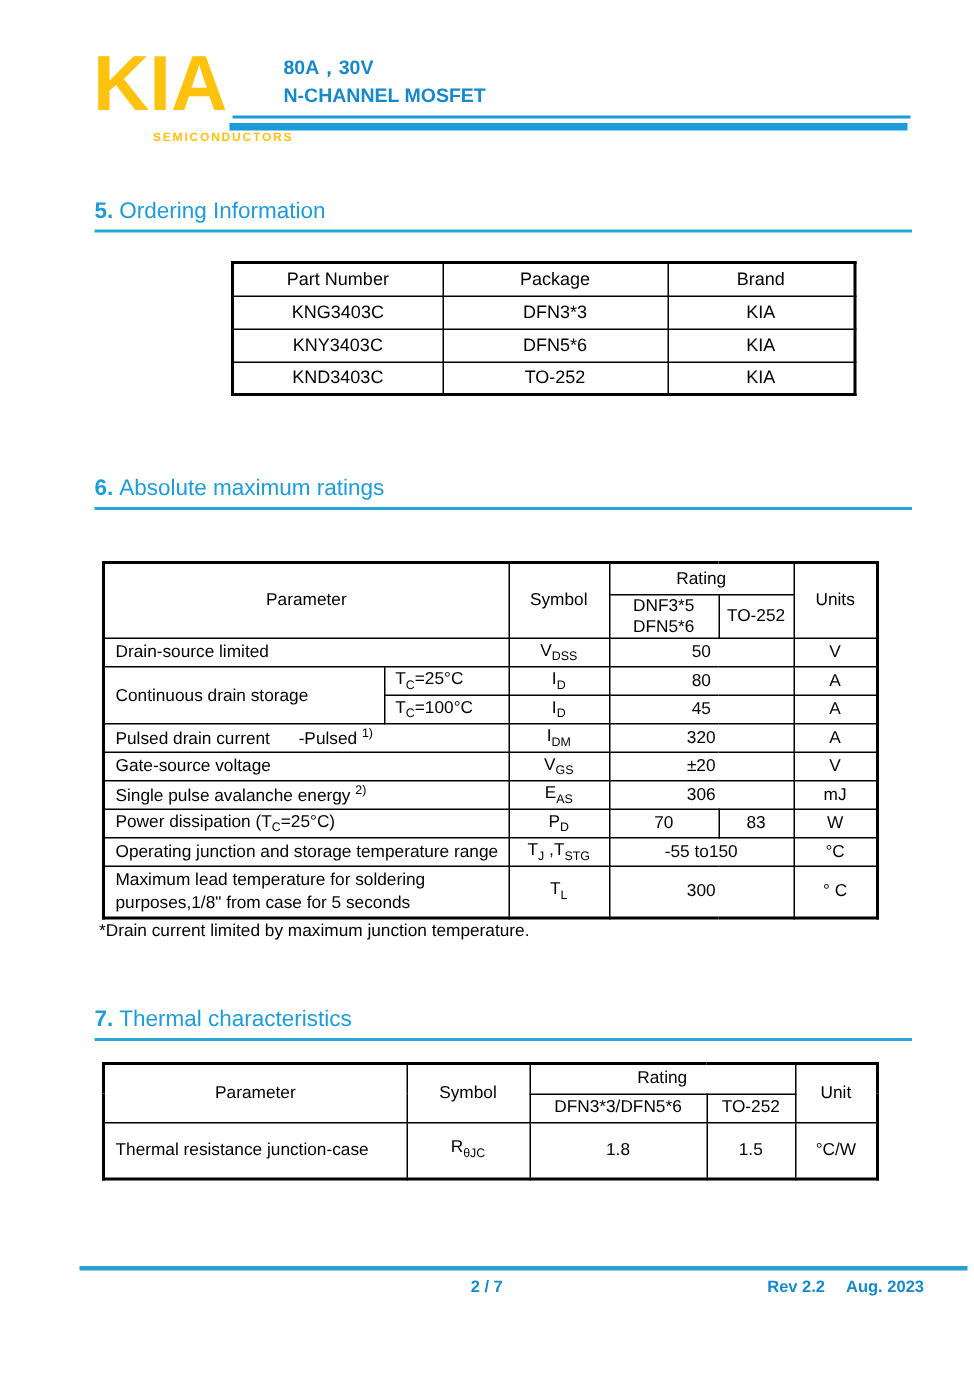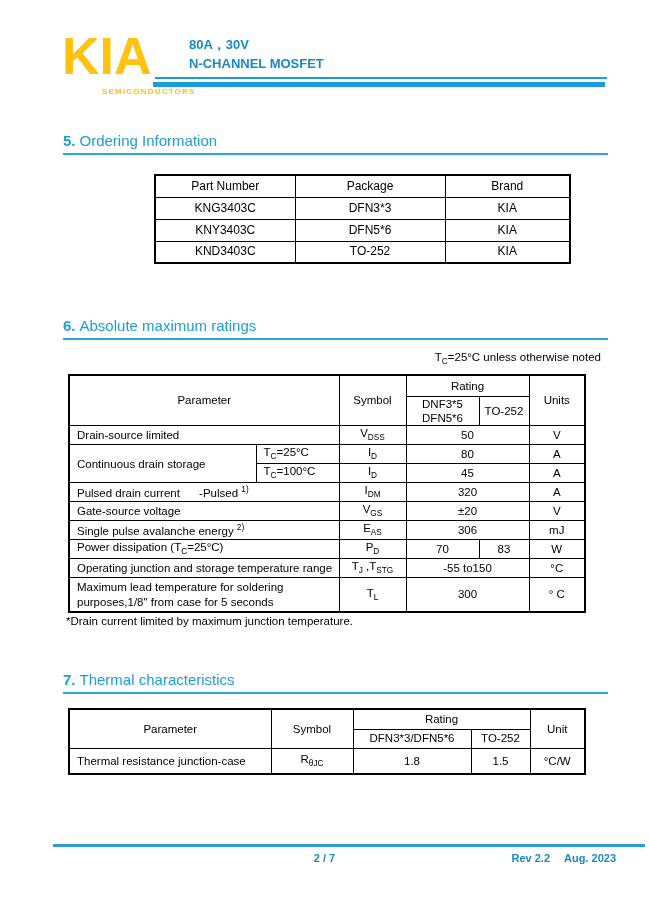--- a/index.html
+++ b/index.html
@@ -94,21 +94,20 @@
       <td>KIA</td>
     </tr>
   </tbody>
     </table>
 
   <div class="sec-h" style="top:317px">
     <b>6.</b><span>Absolute maximum ratings</span>
   </div>
   <div class="sec-line" style="top:338px"></div>
 
-  <div class="cond-note">T<sub>C</sub>=25°C unless otherwise noted</div>
 
   <table class="t2">
     <colgroup>
       <col style="width:187px">
         <col style="width:83px">
         <col style="width:67px">
       <col style="width:73px">
         <col style="width:50px">
         <col style="width:56px">
     </colgroup>
@@ -201,21 +200,21 @@
         <tr style="height:20px">
       <th rowspan="2">Parameter</th>
       <th rowspan="2">Symbol</th>
       <th colspan="2">Rating</th>
       <th rowspan="2">Unit</th>
     </tr>
     <tr style="height:19px">
       <th>DFN3*3/DFN5*6</th>
       <th>TO-252</th>
     </tr>
-    <tr style="height:26px">
+    <tr style="height:38px">
       <td class="cell-left">Thermal resistance junction-case</td>
       <td>R<sub>θJC</sub></td>
       <td>1.8</td>
       <td>1.5</td>
       <td>°C/W</td>
     </tr>
   </tbody>
     </table>
 
   <div class="f-line"></div>

